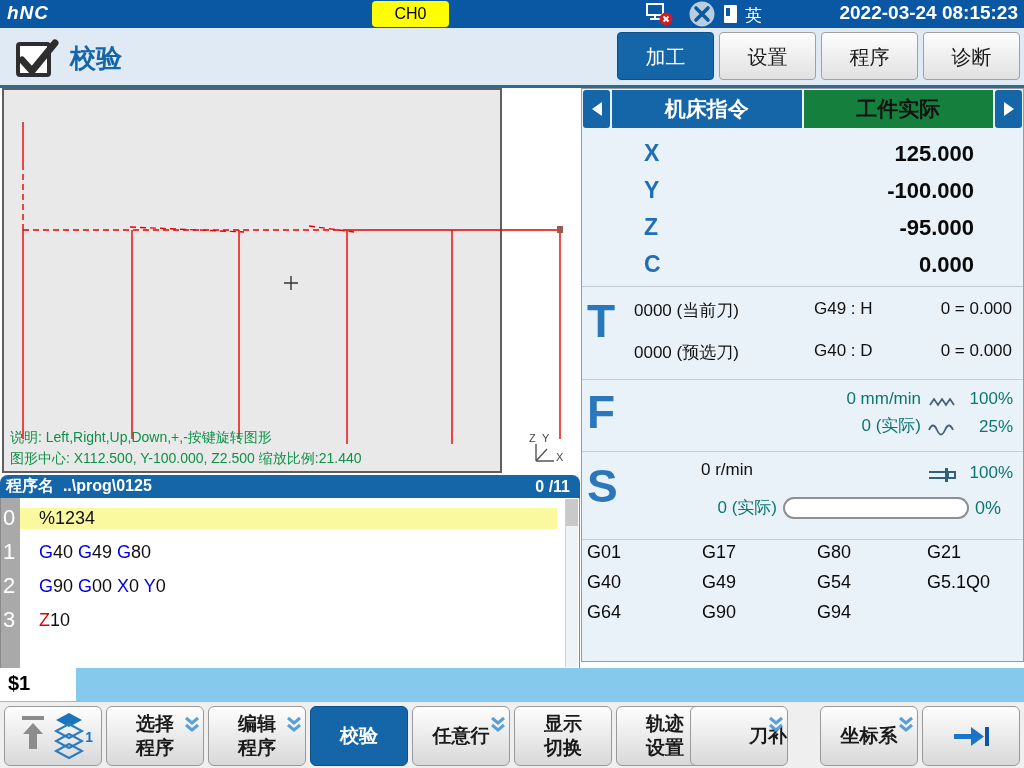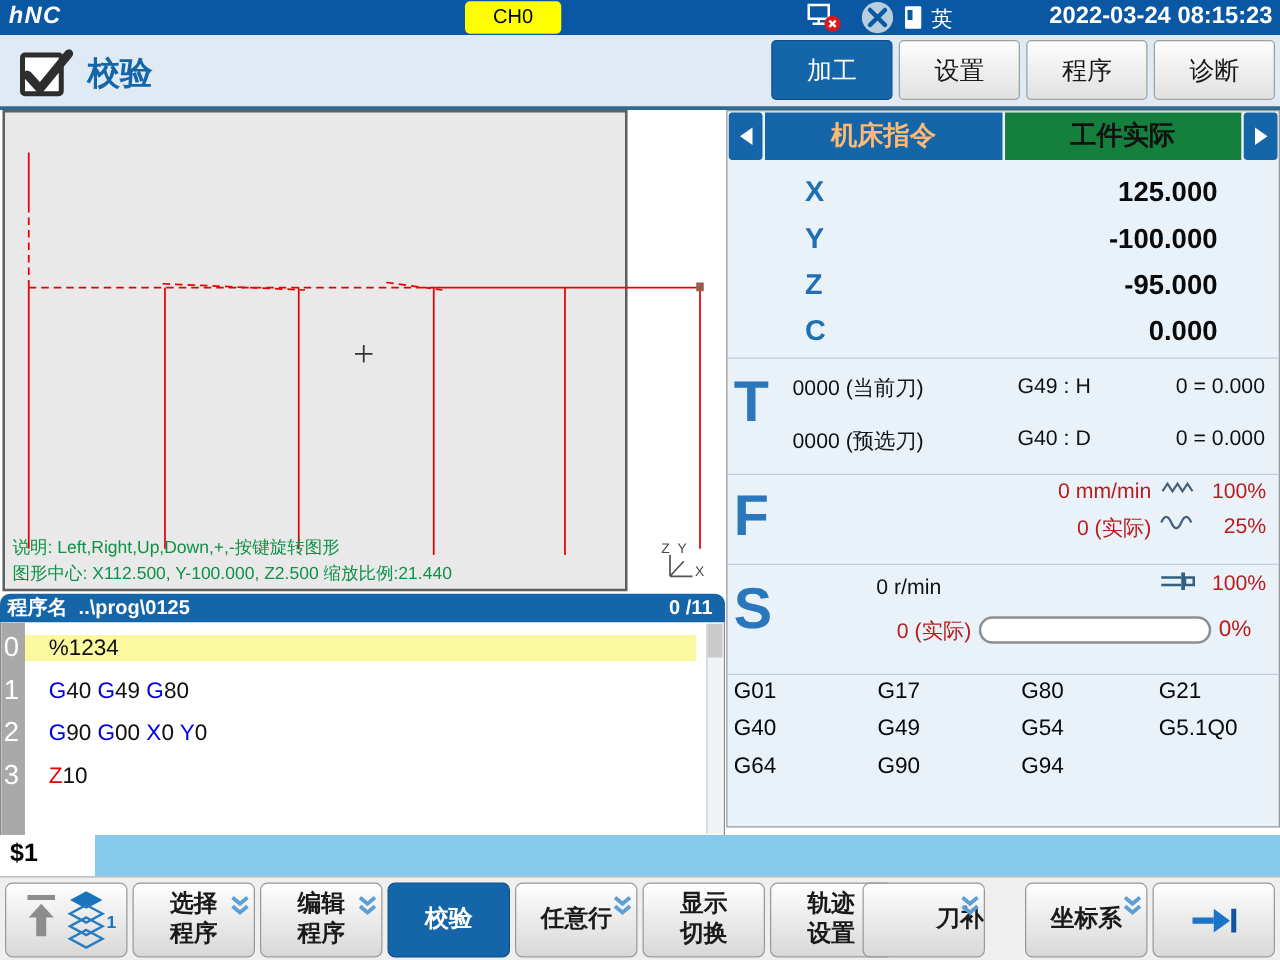--- a/index.html
+++ b/index.html
@@ -55,34 +55,34 @@
   .pthumb { position:absolute; left:0; top:0; width:12px; height:27px; background:#c9c9c9; }
 
   
   .dro { position:absolute; left:581px; top:88px; width:443px; height:574px; background:#e9f1f9;
          border:1px solid #9a9a9a; }
   .drotabs { position:absolute; left:1px; top:1px; width:439px; height:38px; display:flex; gap:2px; }
   .dnav { width:27px; height:38px; background:var(--accent,#1565a9); border-radius:3px;
           display:flex; align-items:center; justify-content:center; }
   .dtab { flex:1; height:38px; line-height:38px; text-align:center; font-size:21px; font-weight:bold;
           background:#15803d; color:#111; }
-  .dtab.active { background:var(--accent,#1565a9); color:#fdba74; }
+  .dtab.active { background:var(--accent,#1565a9); color:#ffffff; }
   .axes { position:absolute; left:0; top:46px; width:100%; }
   .axrow { height:37px; display:flex; align-items:center; justify-content:space-between;
            padding-left:62px; padding-right:49px; }
   .axname { font-size:23px; font-weight:bold; color:#1e6fb5; }
   .axval { font-size:22px; font-weight:bold; color:#0a0a0a; }
   .hdiv { position:absolute; left:0; width:100%; height:1px; background:#c2ccd6; }
   .bigletter { position:absolute; left:5px; font-size:46px; font-weight:bold; color:#2a77bb; }
   .trow { position:absolute; left:0; width:100%; height:28px; font-size:17px; color:#111; }
   .ttool { position:absolute; left:52px; top:4px;text-align:center; }
   .tmode { position:absolute; left:232px; top:4px; }
   .toff  { position:absolute; right:11px; top:4px; }
-  .frow { position:absolute; right:10px; height:26px; display:flex; align-items:flex-start; gap:6px;
-          font-size:17px; color:#b91c1c; }
+  .frow { position:absolute; right:10px; height:26px; display:flex; align-items:flex-end; gap:6px;
+          font-size:17px; color:#0f766e; }
   .fval { text-align:right; }
   .fic { width:32px; display:flex; justify-content:center; }
   .fpct { width:48px; text-align:right; }
   .srow1-val { position:absolute; left:119px; top:371px; font-size:17px; color:#111; }
   .sbarbox { width:186px; height:22px; background:#fff; border:2px solid #8f8f8f; border-radius:11px; }
   .gcodes { position:absolute; left:5px; top:453px; width:430px; display:grid;
             grid-template-columns:115px 115px 110px 90px; grid-auto-rows:30px; font-size:18px; color:#0a0a0a; }
 
   
   .statusrow { position:absolute; left:0; top:668px; width:1024px; height:33px; background:#fff; }

